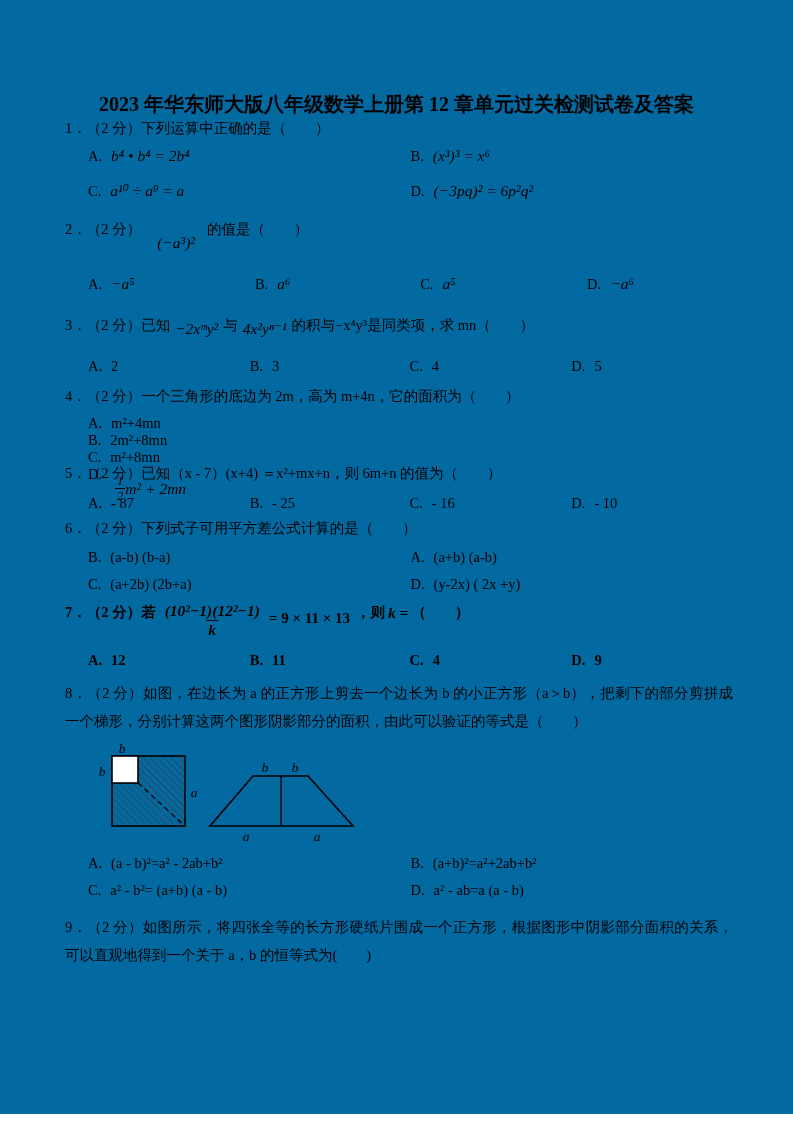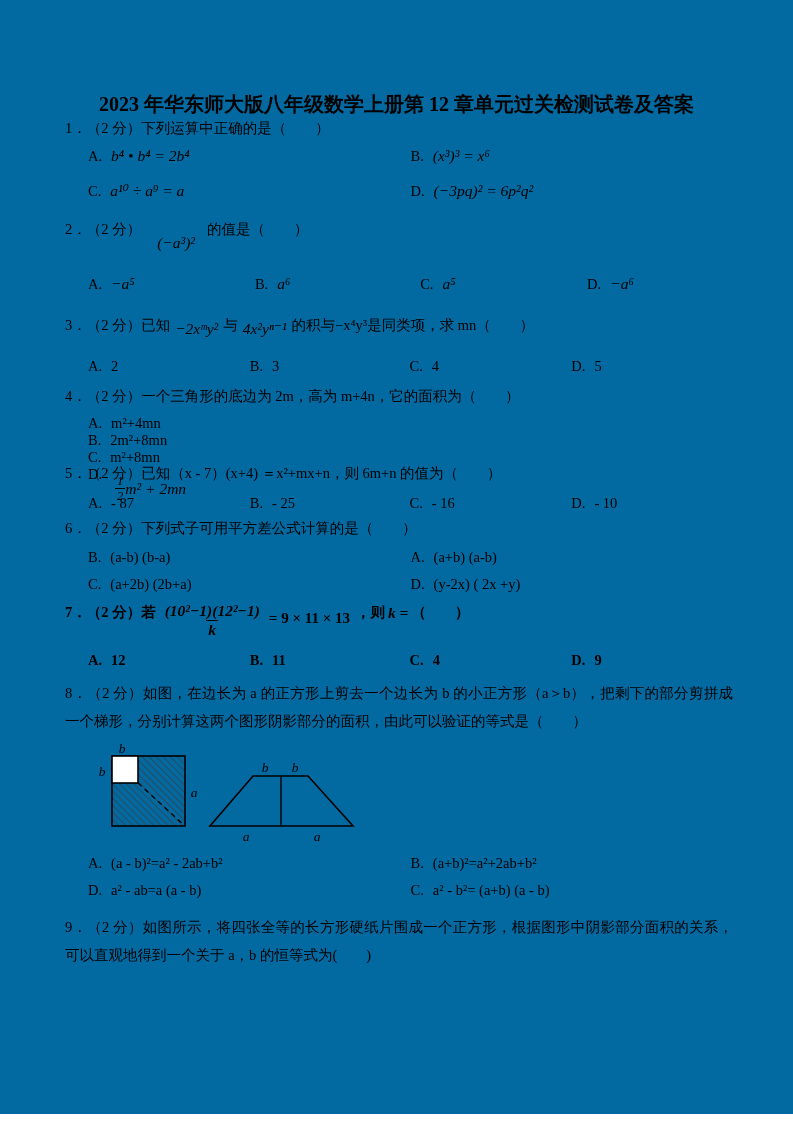--- a/index.html
+++ b/index.html
@@ -173,22 +173,22 @@
         <text x="210" y="29" text-anchor="middle">b</text>
         <text x="161" y="98" text-anchor="middle">a</text>
         <text x="232" y="98" text-anchor="middle">a</text>
       </svg>
     </div>
     <div class="opt-row two" style="margin-top:10px;">
       <span class="cell"><span class="opt-label">A.</span><span>(a - b)²=a² - 2ab+b²</span></span>
       <span class="cell"><span class="opt-label">B.</span><span>(a+b)²=a²+2ab+b²</span></span>
     </div>
     <div class="opt-row two" style="margin-top:10px;">
+      <span class="cell"><span class="opt-label">C.</span><span>a² - b²= (a+b) (a - b)</span></span>
       <span class="cell"><span class="opt-label">D.</span><span>a² - ab=a (a - b)</span></span>
-      <span class="cell"><span class="opt-label">C.</span><span>a² - b²= (a+b) (a - b)</span></span>
     </div>
   </div>
 
   <div class="q" style="margin-top:14px;">
     <div class="stem para">
       <span>9．（2 分）</span><span>如图所示，将四张全等的长方形硬纸片围成一个正方形，根据图形中阴影部分面积的关系，可以直观地得到一个关于 a，b 的恒等式为(　　)</span>
     </div>
   </div>
 
 </div>

